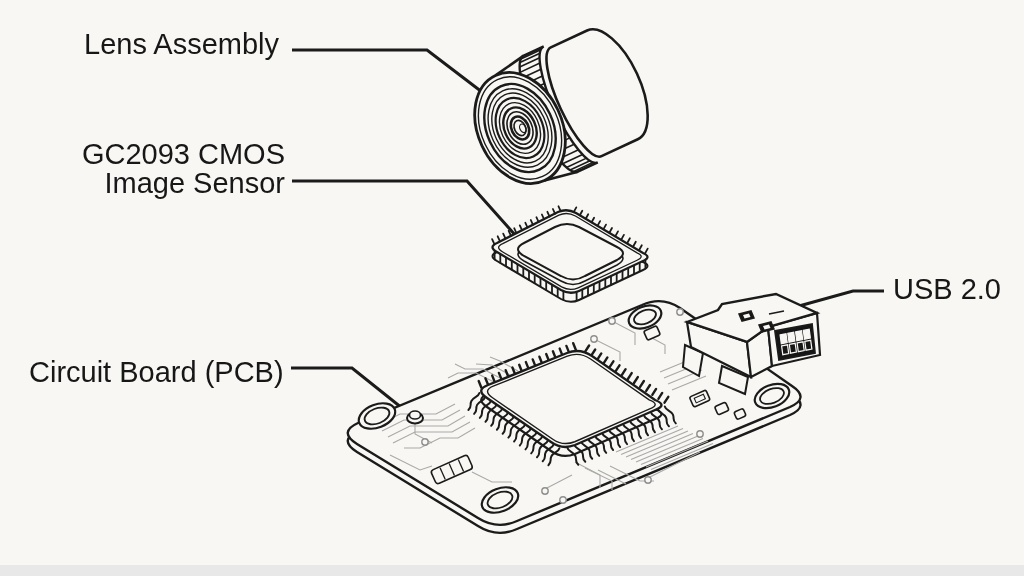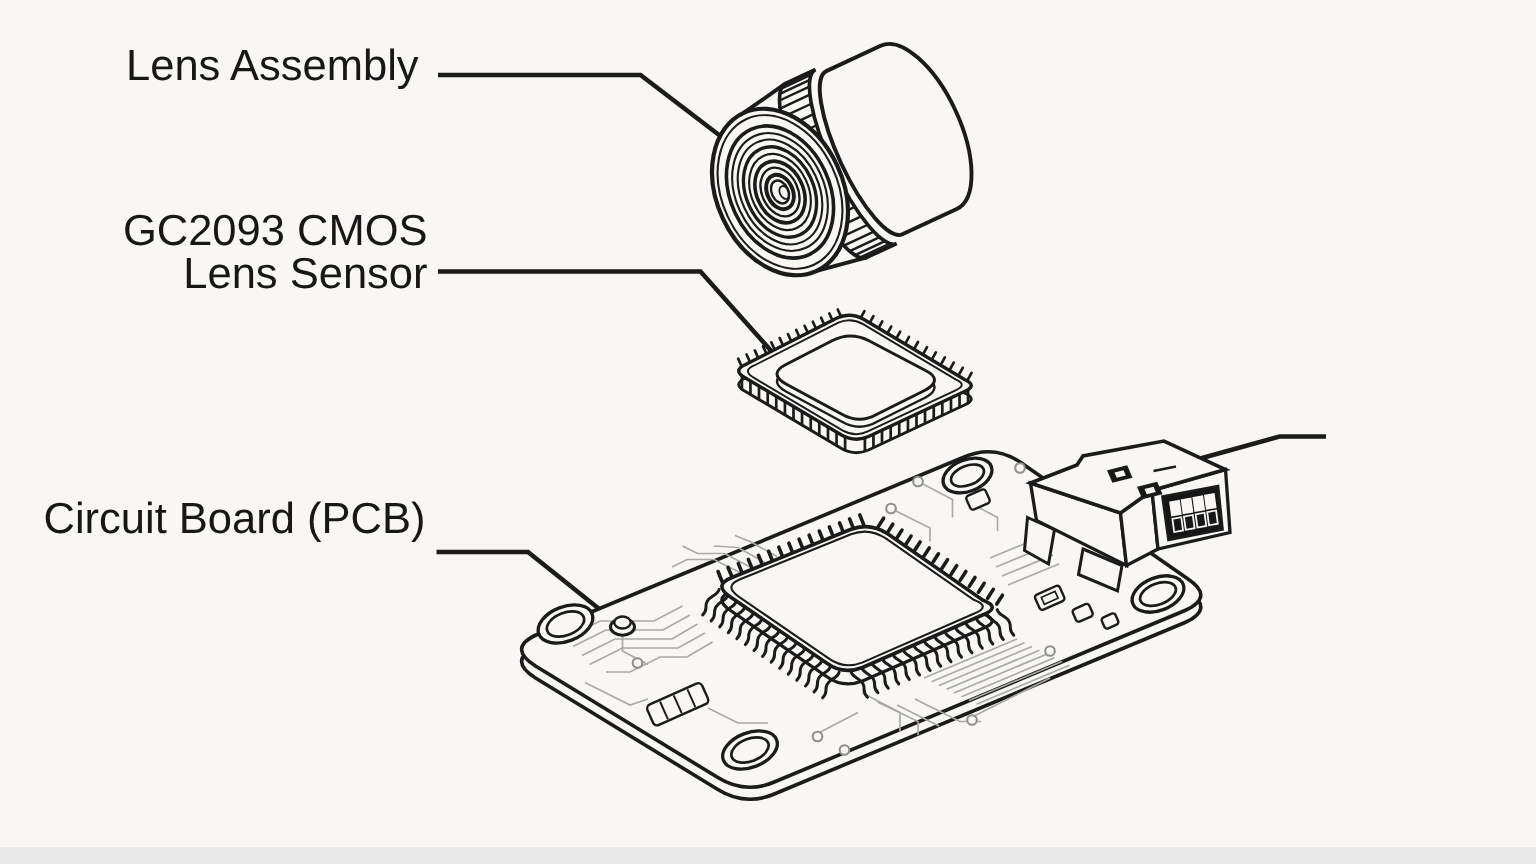--- a/index.html
+++ b/index.html
@@ -367,18 +367,19 @@
           <ellipse cx="0" cy="0" rx="5.5" ry="8" fill="none" stroke="#1b1b1b" stroke-width="1.6"></ellipse>
           <ellipse cx="2.5" cy="1.5" rx="3" ry="4.5" fill="none" stroke="#1b1b1b" stroke-width="1.2"></ellipse>
         </g>
     </g>
   </svg>
 
   <div class="lbl" style="left:84px;top:30px;">Lens Assembly</div>
 
   <div class="lbl lbl-center" style="left:60px;top:140px;width:225px;">
     <div>GC2093 CMOS</div>
-    <div>Lens Sensor</div>
+    <div>Image Sensor</div>
   </div>
 
-  <div class="lbl" style="left:29px;top:332px;text-align:center;">Circuit Board (PCB)</div>
-
+  <div class="lbl" style="left:29px;top:358px;text-align:center;">Circuit Board (PCB)</div>
+
+  <div class="lbl" style="left:893px;top:275px;">USB 2.0</div>
 </div>
 
 </body></html>

